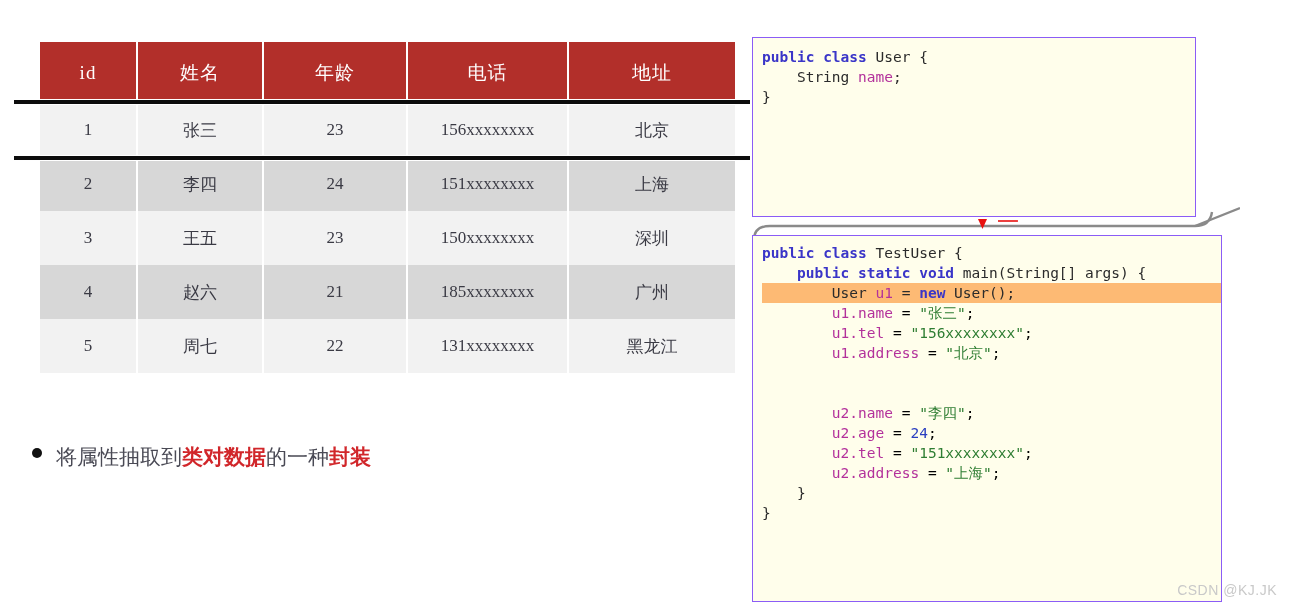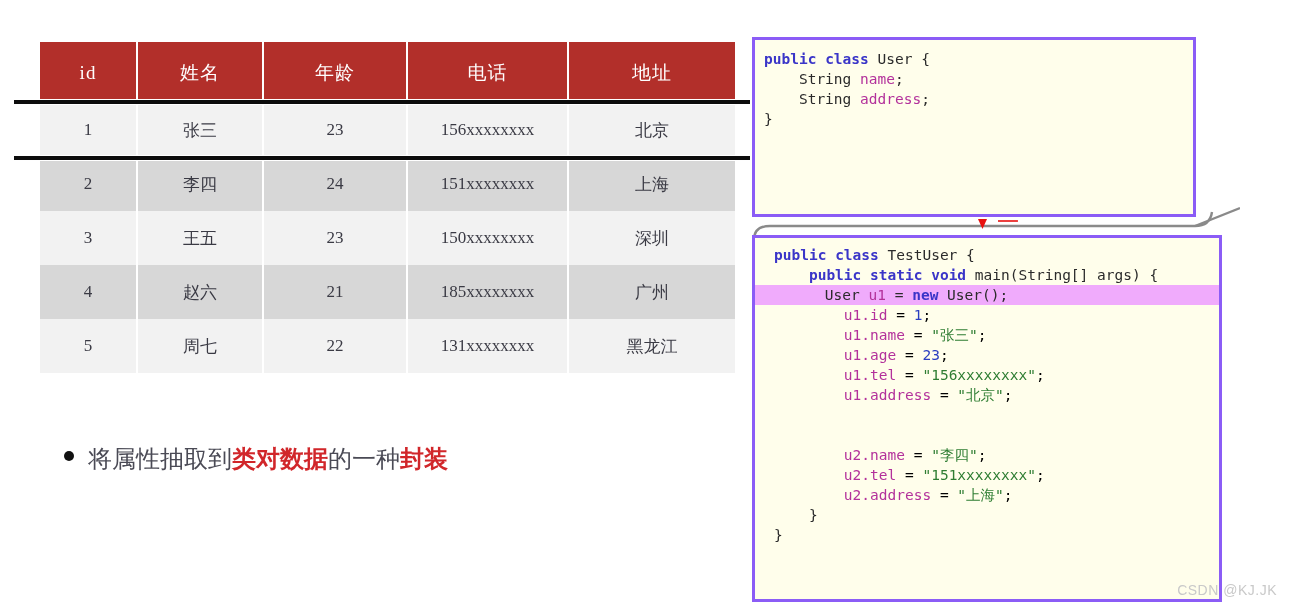--- a/index.html
+++ b/index.html
@@ -69,69 +69,70 @@
     background: #0d0d0d;
     border-top: 1px solid #ffffff;
     border-bottom: 1px solid #ffffff;
   }
   #rule-top    { top: 99px; }
   #rule-bottom { top: 155px; }
 
   
   #bullet-line {
     position: absolute;
-    left: 64px;
+    left: 32px;
     top: 443px;
     display: flex;
     align-items: baseline;
     font-family: Liberation Serif, serif;
-    font-size: 24px;
+    font-size: 21px;
     color: #4a4a55;
     white-space: nowrap;
   }
   #bullet-line .dot {
     width: 10px; height: 10px;
     border-radius: 50%;
     background: #111111;
     margin-right: 14px;
     position: relative;
     top: -6px;
     flex: 0 0 auto;
   }
   .em-red { color: #d1262a; font-weight: bold; }
 
   
   .code-box {
     position: absolute;
     background: #fffeeb;
-    border: 3px solid #8b5cf6;
+    border: 1px solid #8b5cf6;
     box-sizing: border-box;
     font-family: "DejaVu Sans Mono", monospace;
     font-size: 14.5px;
     line-height: 20px;
     overflow: hidden;
   }
   #code-user {
     left: 752px;
     top: 37px;
     width: 444px;
     height: 180px;
     padding: 9px 0 0 9px;
   }
   #code-test {
     left: 752px;
     top: 235px;
     width: 470px;
     height: 367px;
     padding: 7px 0 0 0;
   }
-  #code-test .ln { padding-left: 19px; }
+  #code-test .ln { padding-left: 9px; }
   .ln { white-space: pre; }
   .ln.hl {
-    background: #f0abfc;
+    background: #fdba74;
+    margin-left: 9px;
     padding-left: 0 !important;
   }
   .kw   { color: #3a35c8; font-weight: bold; }
   .typ  { color: #2b2b2b; }
   .fld  { color: #b3319b; }
   .num  { color: #2a3ec0; }
   .str  { color: #2e7d32; }
   .pun  { color: #2b2b2b; }
 
   
@@ -217,44 +218,42 @@
   <span>将属性抽取到</span>
   <span class="em-red">类</span>
   <span class="em-red">对数据</span>
   <span>的一种</span>
   <span class="em-red">封装</span>
 </div>
 
 <div class="code-box" id="code-user">
   <div class="ln"><span class="kw">public</span> <span class="kw">class</span> <span class="typ">User</span> <span class="pun">{</span></div>
   <div class="ln">    <span class="typ">String</span> <span class="fld">name</span><span class="pun">;</span></div>
-  <div class="ln">    <span class="typ">String</span> <span class="fld">address</span><span class="pun">;</span></div>
   <div class="ln"><span class="pun">}</span></div>
 </div>
 
 <svg id="connector" viewBox="0 0 500 48">
   <path d="M14,44 Q14,30 30,30 L455,30 Q470,30 472,16" fill="none" stroke="#8a8a8a" stroke-width="2.4"></path>
   <path d="M455,30 L500,12" fill="none" stroke="#8a8a8a" stroke-width="2.4"></path>
   <path d="M238,23 l9,0 l-4.5,10 z" fill="#e8110f"></path>
   <path d="M258,25 l20,0" stroke="#e8110f" stroke-width="1.6" fill="none"></path>
 </svg>
 
 <div class="code-box" id="code-test">
   <div class="ln"><span class="kw">public</span> <span class="kw">class</span> <span class="typ">TestUser</span> <span class="pun">{</span></div>
   <div class="ln">    <span class="kw">public</span> <span class="kw">static</span> <span class="kw">void</span> <span class="typ">main</span><span class="pun">(String[] args) {</span></div>
 
   <div class="ln hl">        <span class="typ">User</span> <span class="fld">u1</span> <span class="pun">=</span> <span class="kw">new</span> <span class="typ">User();</span></div>
-  <div class="ln">        <span class="fld">u1.id</span> = <span class="num">1</span>;</div>
   <div class="ln">        <span class="fld">u1.name</span> = <span class="str">"张三"</span>;</div>
-  <div class="ln">        <span class="fld">u1.age</span> = <span class="num">23</span>;</div>
   <div class="ln">        <span class="fld">u1.tel</span> = <span class="str">"156xxxxxxxx"</span>;</div>
   <div class="ln">        <span class="fld">u1.address</span> = <span class="str">"北京"</span>;</div>
   <div class="ln"> </div>
   <div class="ln"> </div>
 
   <div class="ln">        <span class="fld">u2.name</span> = <span class="str">"李四"</span>;</div>
+  <div class="ln">        <span class="fld">u2.age</span> = <span class="num">24</span>;</div>
   <div class="ln">        <span class="fld">u2.tel</span> = <span class="str">"151xxxxxxxx"</span>;</div>
   <div class="ln">        <span class="fld">u2.address</span> = <span class="str">"上海"</span>;</div>
   <div class="ln">    <span class="pun">}</span></div>
   <div class="ln"><span class="pun">}</span></div>
 </div>
 
 <div id="watermark">CSDN @KJ.JK</div>
 
 </body></html>

